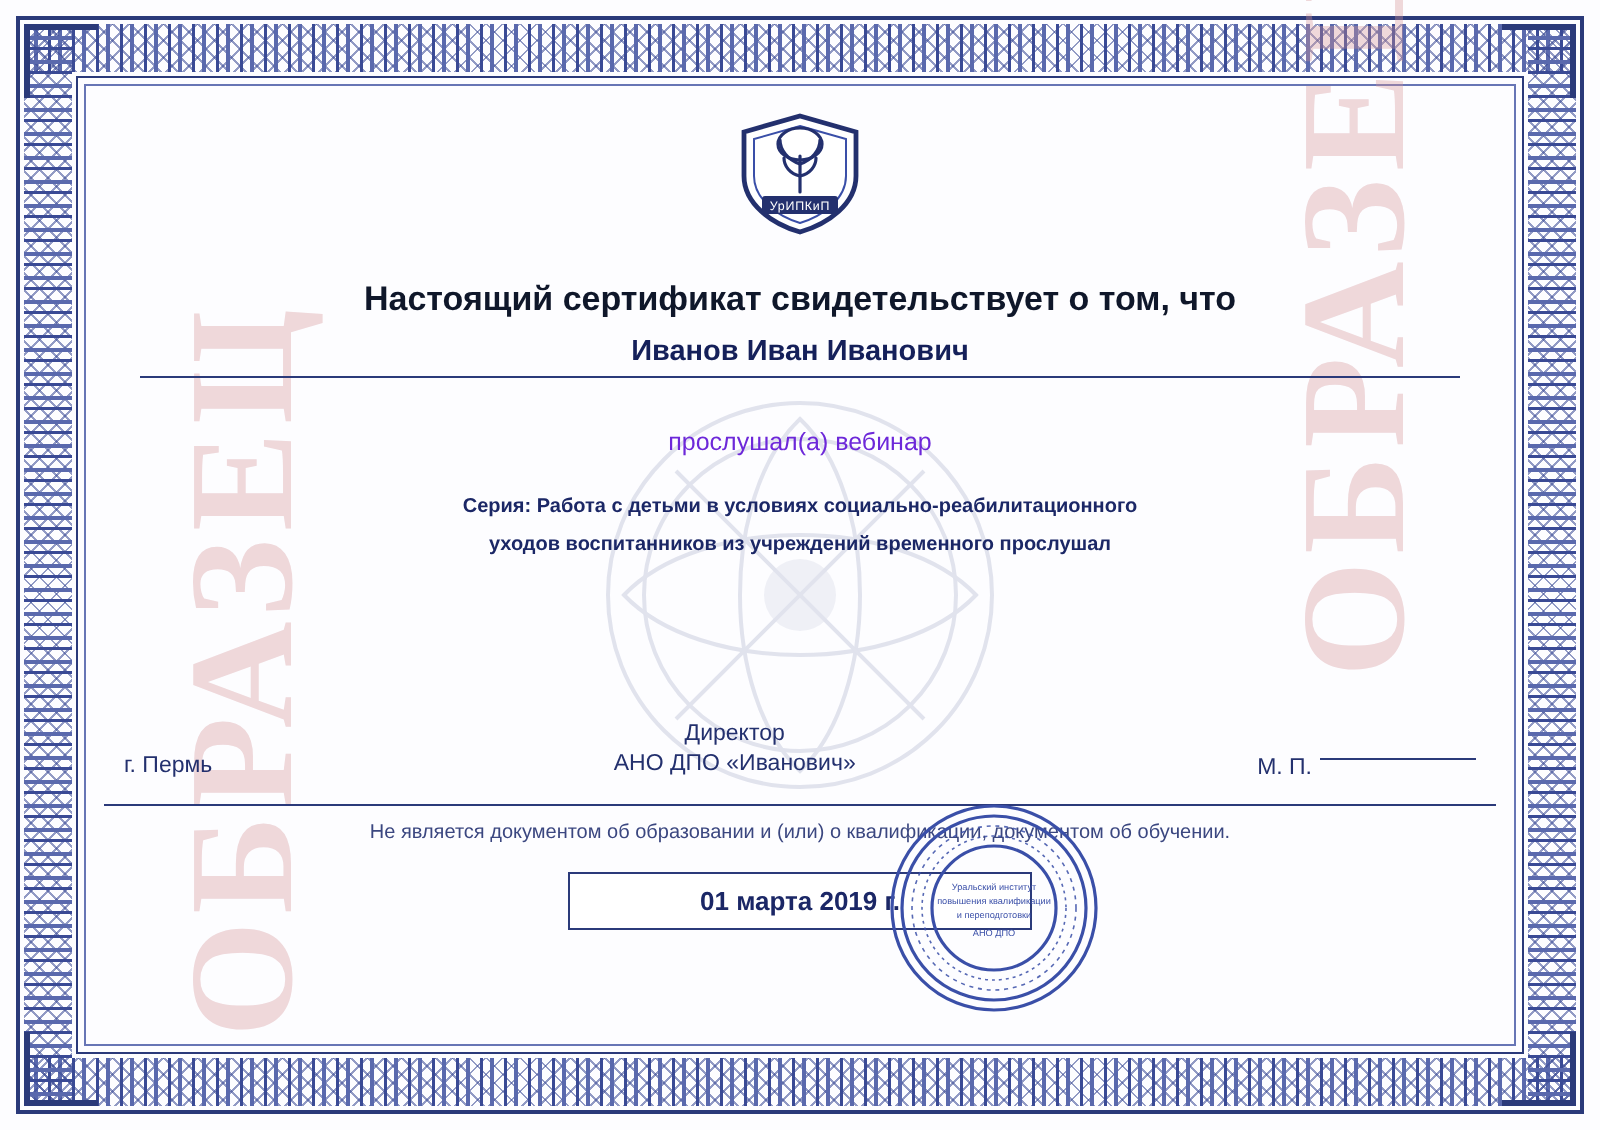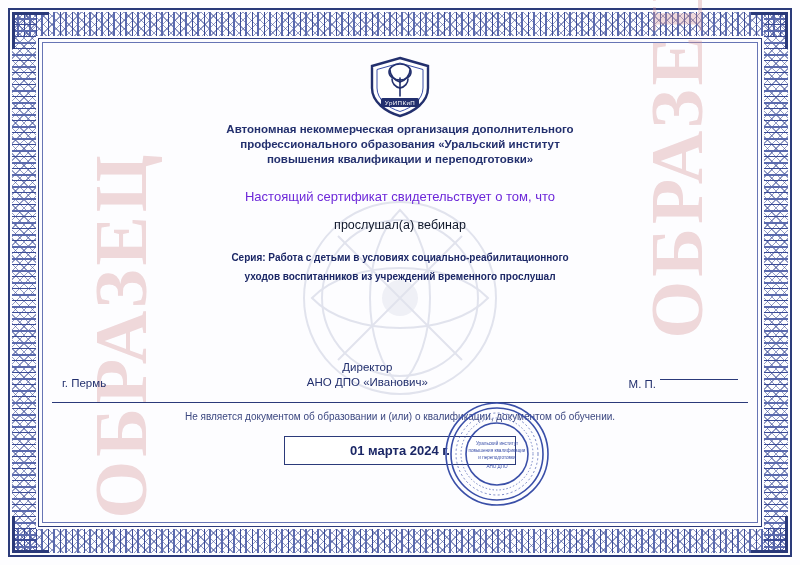--- a/index.html
+++ b/index.html
@@ -146,43 +146,44 @@
     font-weight: bold;
     font-size: 56px;
     letter-spacing: 7px;
     color: #1b2766;
     line-height: 62px;
     text-shadow: 1px 1px 0 rgba(27,39,102,.25);
   }
 
   .subtitle {
     margin-top: 22px;
-    font-size: 13px;
-    color: #6d28d9;
+    font-size: 17px;
+    color: #0f172a;
+    font-weight: bold;
   }
 
   .recipient-block {
     margin-top: 8px;
   }
   .recipient-name {
     font-size: 14.5px;
     font-weight: bold;
     color: #15205a;
     padding-bottom: 4px;
   }
   .recipient-line {
     height: 1px;
     background: #2b3a7a;
     margin: 0 18px;
   }
 
   .action-text {
-    margin-top: 14px;
+    margin-top: 25px;
     font-size: 12.5px;
-    color: #0f172a;
+    color: #6d28d9;
   }
 
   .course {
     margin-top: 16px;
     font-size: 10px;
     font-weight: bold;
     line-height: 19px;
     color: #1b2766;
     padding: 0 26px;
   }
@@ -309,29 +310,28 @@
           <path d="M32 26 C38 24 42 19 42 14"></path>
           <path d="M32 32 C27 31 24 27 24 23"></path>
           <path d="M32 32 C37 31 40 27 40 23"></path>
         </g>
         <ellipse cx="32" cy="16" rx="11" ry="8" fill="none" stroke="#23306e" stroke-width="1.6"></ellipse>
         <rect x="13" y="42" width="38" height="9" rx="1.5" fill="#23306e"></rect>
         <text x="32" y="49" font-size="6.2" fill="#ffffff" text-anchor="middle" letter-spacing="0.4">УрИПКиП</text>
       </svg>
     </div>
 
-    <div class="org-name">
-      <div>Автономная некоммерческая организация дополнительного</div>
-      <div>профессионального образования «Уральский институт</div>
-      <div>повышения квалификации и переподготовки»</div>
-    </div>
 
 
     <div class="subtitle">Настоящий сертификат свидетельствует о том, что</div>
 
+    <div class="recipient-block">
+      <div class="recipient-name">Иванов Иван Иванович</div>
+      <div class="recipient-line"></div>
+    </div>
 
     <div class="action-text">прослушал(а) вебинар</div>
 
     <div class="course">
       <div>Серия: Работа с детьми в условиях социально-реабилитационного</div>
       <div>уходов воспитанников из учреждений временного прослушал</div>
     </div>
 
     <div class="footer">
       <div class="sign-row">
@@ -341,21 +341,21 @@
           <div>АНО ДПО «Иванович»</div>
         </div>
         <div class="mp">
           <span>М. П.</span>
           <span class="mp-line"></span>
         </div>
       </div>
 
       <div class="disclaimer">Не является документом об образовании и (или) о квалификации, документом об обучении.</div>
 
-      <div class="date-box">01 марта 2024 г.</div>
+      <div class="date-box">01 марта 2019 г.</div>
     </div>
 
   </div>
 
   <div class="stamp">
     <svg class="stamp-svg" width="108" height="108" viewBox="0 0 108 108" aria-hidden="true">
       <g fill="none" stroke="#3a4fa8" stroke-width="1.6">
         <circle cx="54" cy="54" r="51"></circle>
         <circle cx="54" cy="54" r="46"></circle>
         <circle cx="54" cy="54" r="31"></circle>

